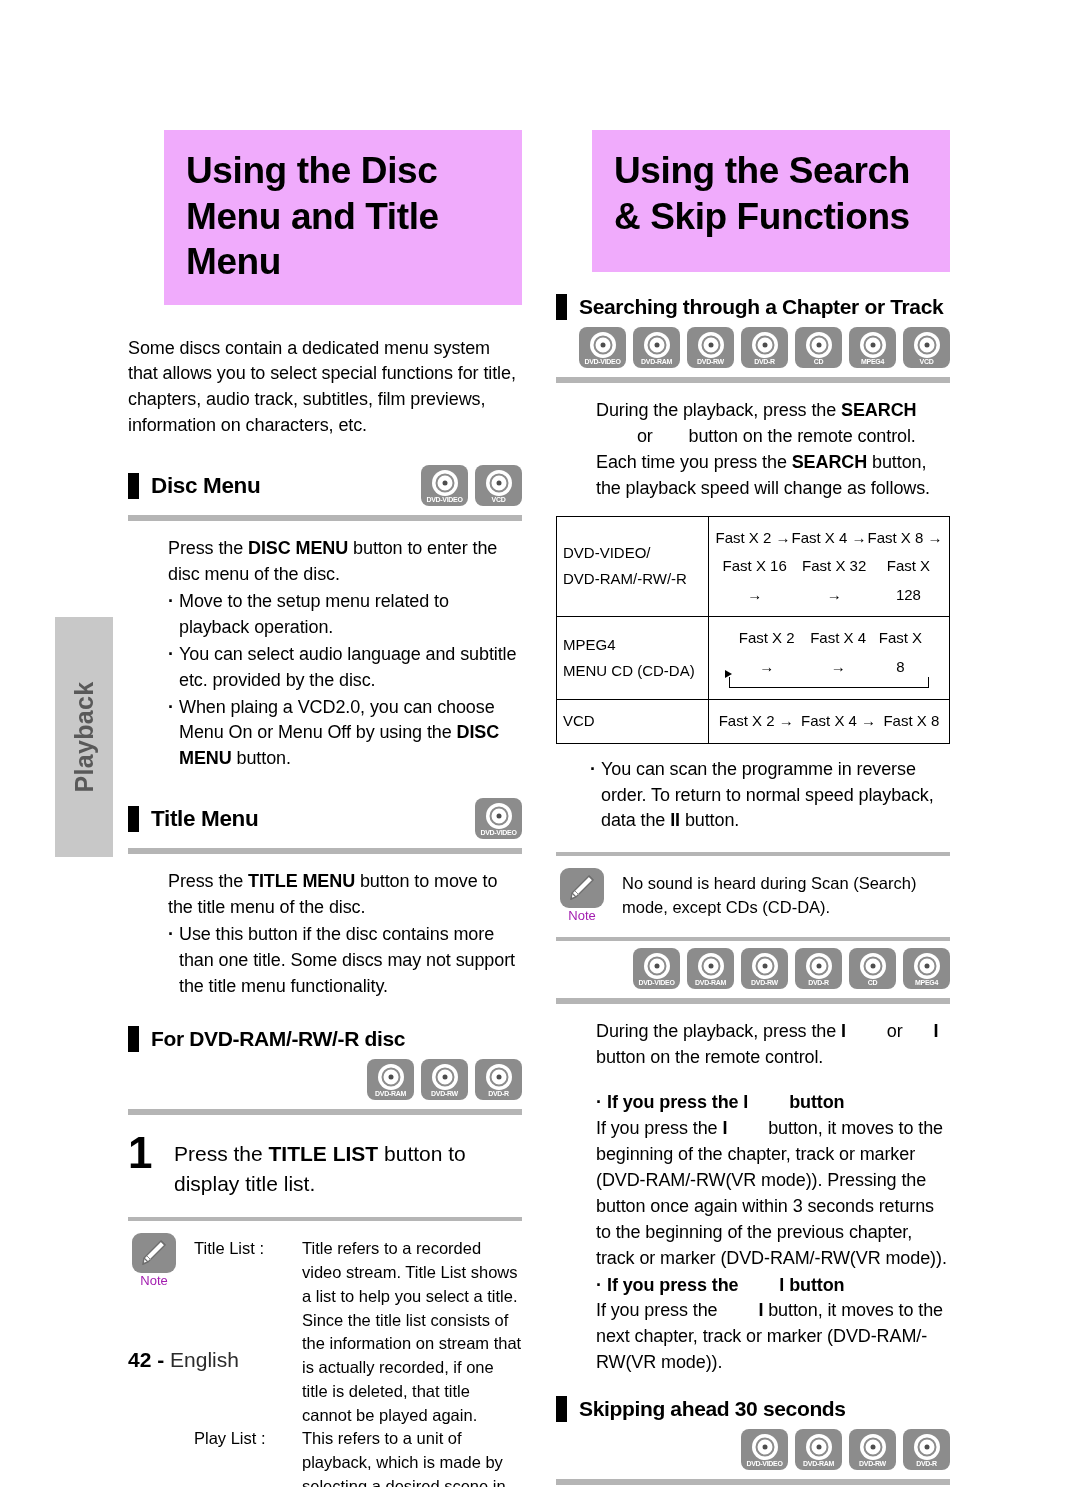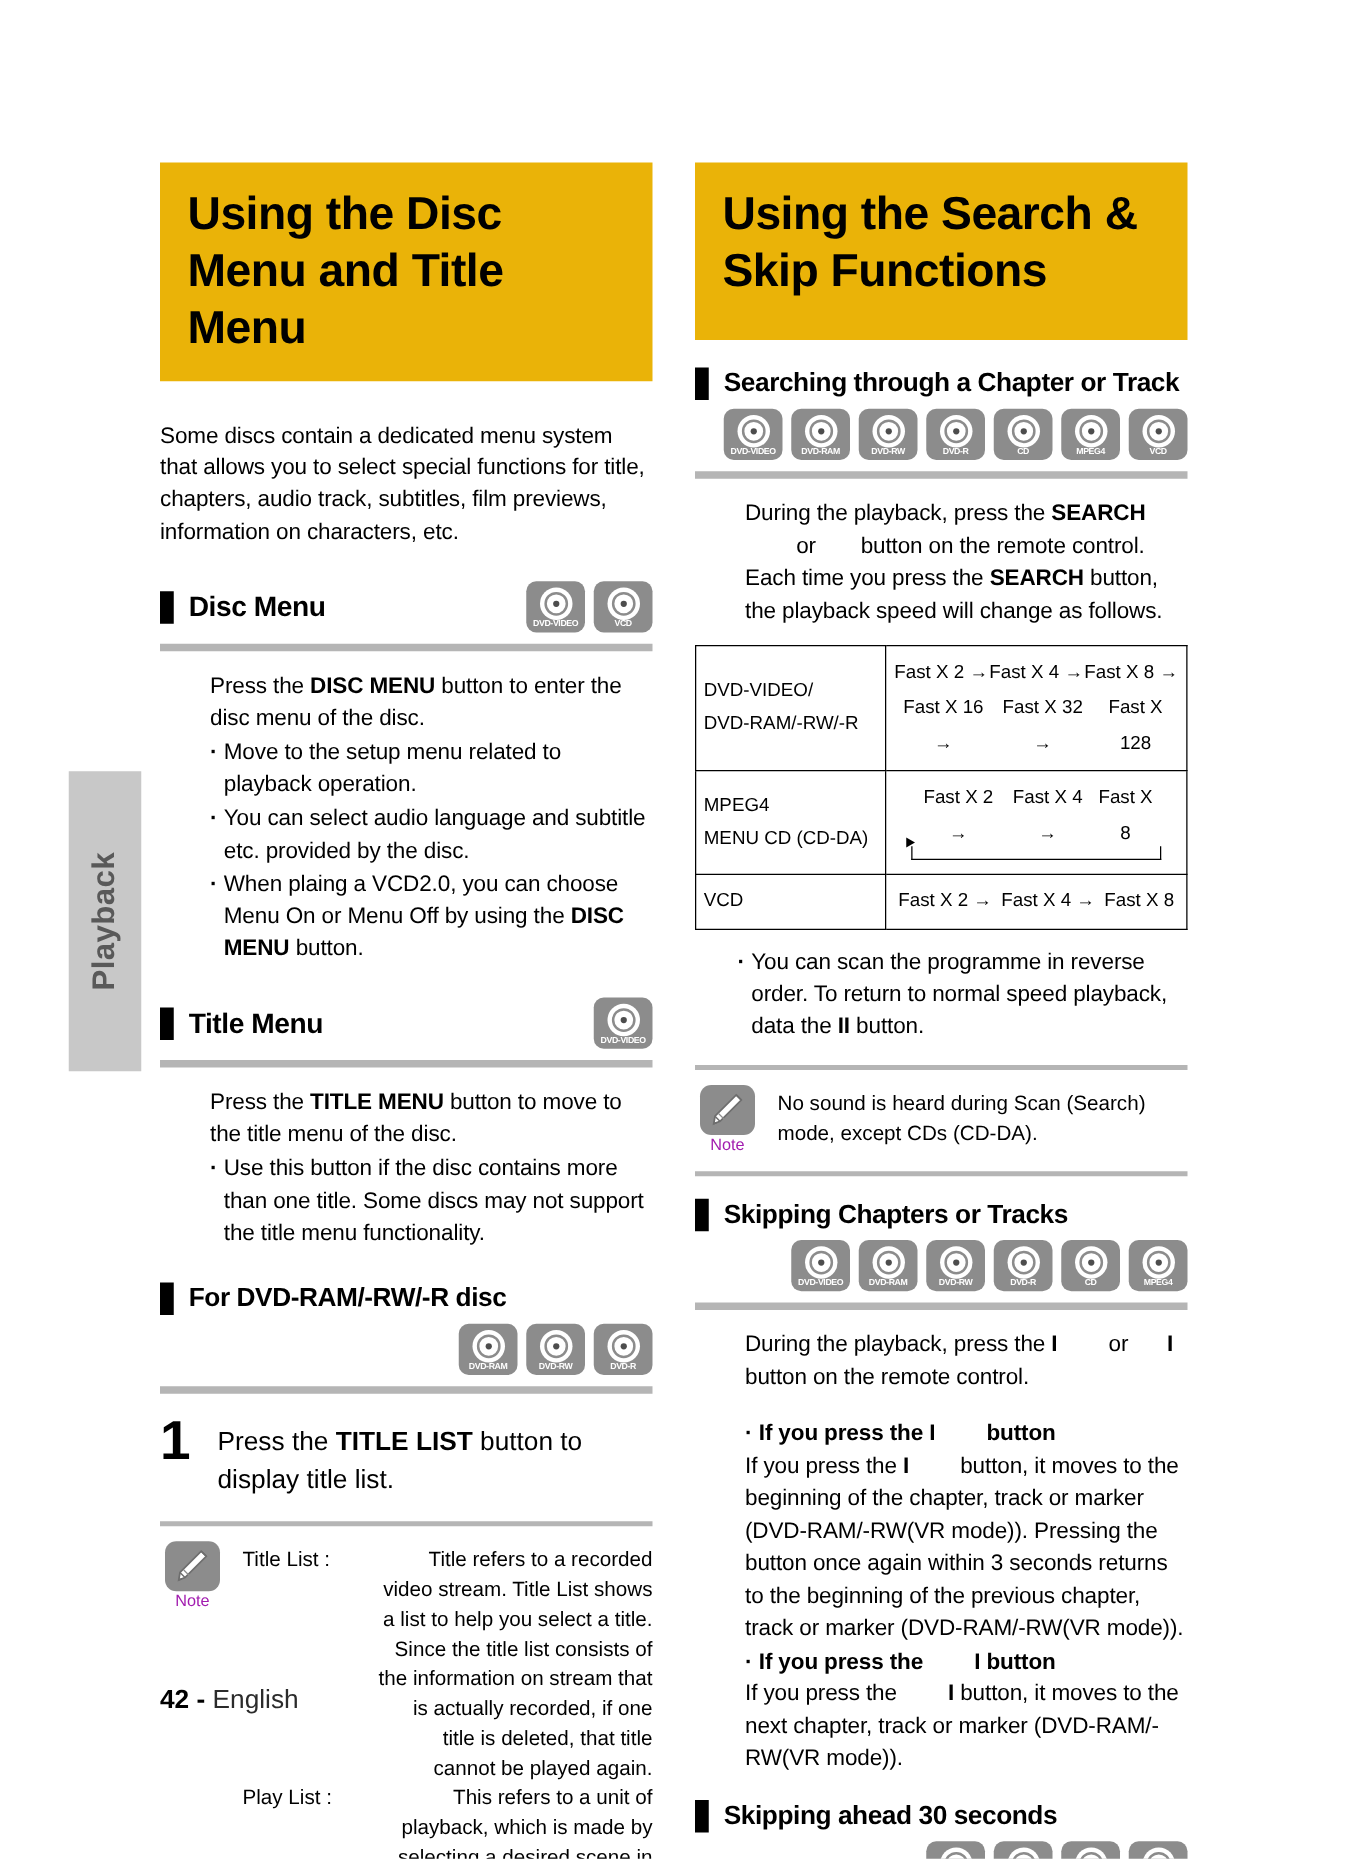--- a/index.html
+++ b/index.html
@@ -40,23 +40,24 @@
     position: absolute;
     left: 128px;
     top: 130px;
     width: 822px;
   }
   .columns { display: flex; gap: 34px; }
   .col { width: 394px; }
 
   
   .banner {
-    background: #eab308;
+    background: #f0abfc;
     padding: 18px 22px 20px 22px;
     min-height: 142px;
+    margin-left: 36px;
   }
   .banner h1 {
     font-size: 37px;
     font-weight: bold;
     line-height: 1.23;
     letter-spacing: -0.4px;
   }
 
   
   .body-text {
@@ -199,21 +200,21 @@
     flex: 1;
     font-size: 16.5px;
     line-height: 1.44;
     padding-left: 14px;
     padding-top: 4px;
   }
   .note.bottom-rule { border-bottom: 4px solid #b5b5b5; padding-bottom: 14px; }
 
   
   .deflist dt { float: left; clear: left; }
-  .deflist dd { padding-left: 108px; text-align: right; }
+  .deflist dd { padding-left: 108px; }
   .deflist dd + dt { margin-top: 0; }
 
   
   .step { display: flex; margin-top: 20px; }
   .step-num {
     width: 46px;
     flex: none;
     font-size: 44px;
     font-weight: bold;
     line-height: 0.82;
@@ -500,24 +501,20 @@
             <path d="M5 20 L9 24" stroke="#6e6e6e" stroke-width="1.2"></path>
             <path d="M4 26 L6.5 25" stroke="#6e6e6e" stroke-width="1.2"></path>
             <path d="M8 18 L13 23" stroke="#8c8c8c" stroke-width="1"></path>
           </svg>
         </div>
         <div class="note-cap">Note</div>
       </div>
       <div class="note-body">No sound is heard during Scan (Search) mode, except CDs (CD-DA).</div>
     </div>
 
-    <div class="section-head small" style="margin-top:18px">
-      <span class="sq"></span>
-      <h2>Skipping Chapters or Tracks</h2>
-    </div>
     <div class="icon-row">
       <span class="disc">
             <span class="ring"></span>
             <span class="lbl">DVD-VIDEO</span>
           </span>
       <span class="disc">
             <span class="ring"></span>
             <span class="lbl">DVD-RAM</span>
           </span>
       <span class="disc">

